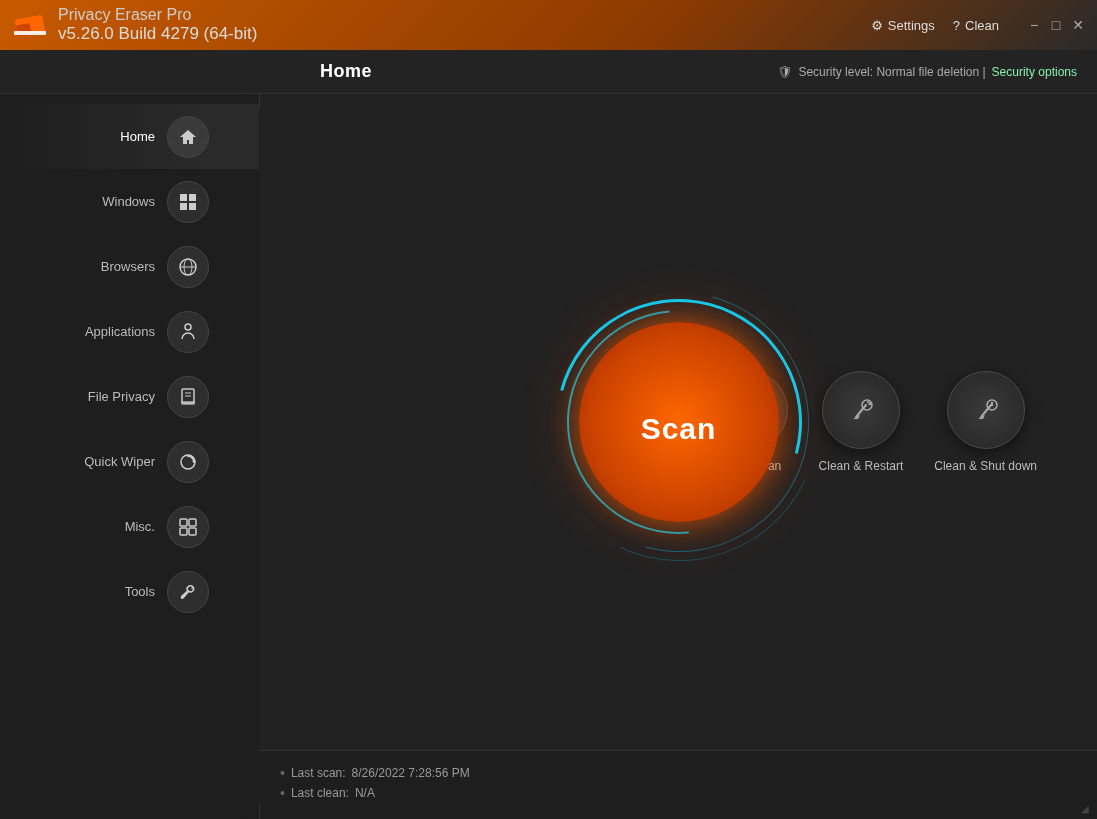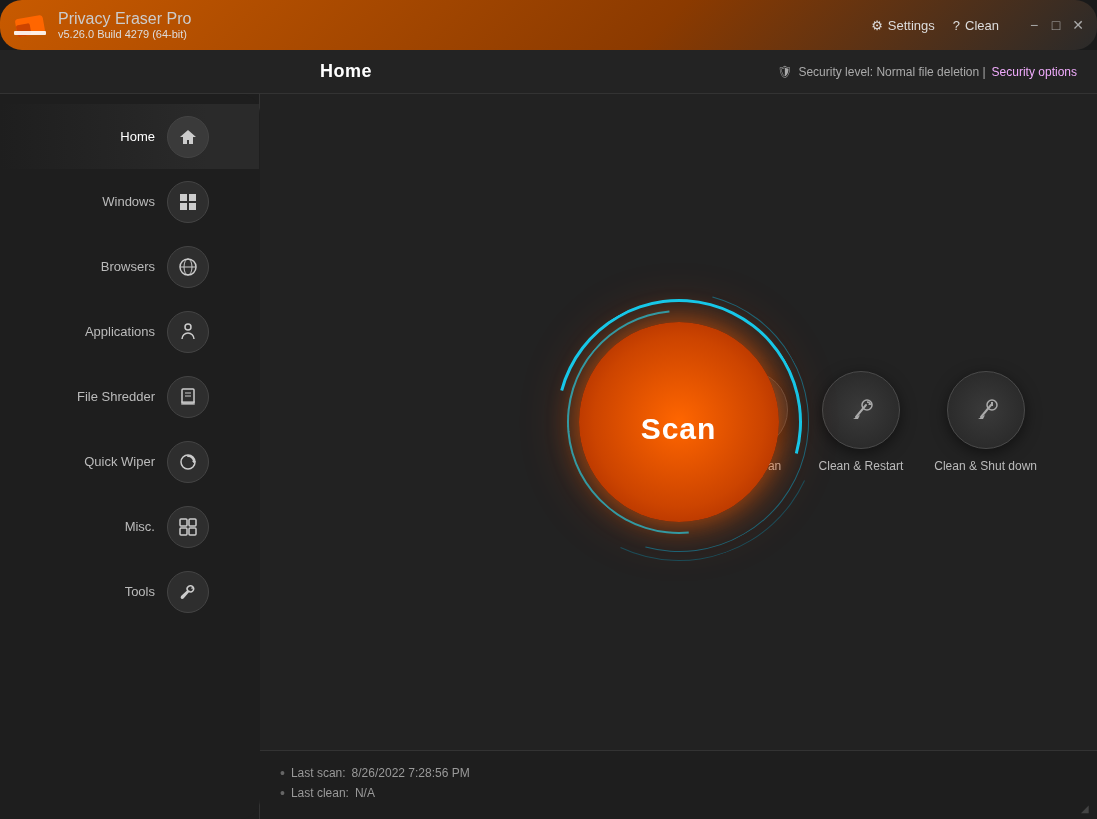--- a/index.html
+++ b/index.html
@@ -14,21 +14,20 @@
 
     
     #title-bar {
       width: 100%;
       height: 50px;
       background: linear-gradient(135deg, #c85a00 0%, #8b3a00 60%, #2a2a2a 100%);
       display: flex;
       align-items: center;
       justify-content: space-between;
       padding: 0 12px;
-      border-radius: 22px;
     }
     #title-left {
       display: flex;
       align-items: center;
       gap: 10px;
     }
     #app-logo {
       width: 36px;
       height: 36px;
     }
@@ -90,21 +89,21 @@
       letter-spacing: 0.5px;
     }
     #security-info {
       display: flex;
       align-items: center;
       gap: 6px;
       font-size: 12px;
       color: #aaa;
     }
     #security-options-link {
-      color: #f0abfc;
+      color: #86efac;
       cursor: pointer;
       text-decoration: none;
     }
 
     
     #main-layout {
       display: flex;
       width: 100%;
       height: calc(819px - 50px - 44px);
     }
@@ -338,21 +337,21 @@
 <div id="title-bar">
   <div id="title-left">
 
     <svg id="app-logo" width="36" height="36" viewBox="0 0 36 36">
       <rect x="4" y="10" width="28" height="18" rx="3" fill="#ff6600" transform="rotate(-10,18,19)"></rect>
       <rect x="4" y="16" width="14" height="12" rx="2" fill="#cc4400" transform="rotate(-10,18,19)"></rect>
       <rect x="2" y="24" width="32" height="4" rx="1" fill="#fff" opacity="0.9"></rect>
     </svg>
     <div id="app-title-text">
       <span>Privacy Eraser Pro</span>
-      <span style="font-size:11px;color:#ddd;">v5.26.0 Build 4279 (64-bit)</span>
+      <span style="font-size:17px;color:#ddd;text-align:right;">v5.26.0 Build 4279 (64-bit)</span>
     </div>
   </div>
   <div id="title-right">
     <button class="title-btn">
       <span>⚙</span>
       <span>Settings</span>
     </button>
     <button class="title-btn">
       <span>?</span>
       <span>Clean</span>
@@ -410,21 +409,21 @@
       <div class="nav-item">
         <span class="nav-label">Applications</span>
         <div class="nav-icon-circle">
           <svg width="20" height="20" viewBox="0 0 20 20">
             <circle cx="10" cy="5" r="3" fill="none" stroke="#ccc" stroke-width="1.5"></circle>
             <path d="M4 17c0-3.3 2.7-6 6-6s6 2.7 6 6" fill="none" stroke="#ccc" stroke-width="1.5"></path>
           </svg>
         </div>
       </div>
       <div class="nav-item">
-        <span class="nav-label">File Shredder</span>
+        <span class="nav-label">File Privacy</span>
         <div class="nav-icon-circle">
           <svg width="20" height="20" viewBox="0 0 20 20">
             <rect x="4" y="2" width="12" height="14" rx="1" fill="none" stroke="#ccc" stroke-width="1.5"></rect>
             <line x1="7" y1="6" x2="13" y2="6" stroke="#ccc" stroke-width="1"></line>
             <line x1="7" y1="9" x2="13" y2="9" stroke="#ccc" stroke-width="1"></line>
             <rect x="3" y="14" width="14" height="4" rx="1" fill="#ccc" opacity="0.6"></rect>
           </svg>
         </div>
       </div>
       <div class="nav-item">

